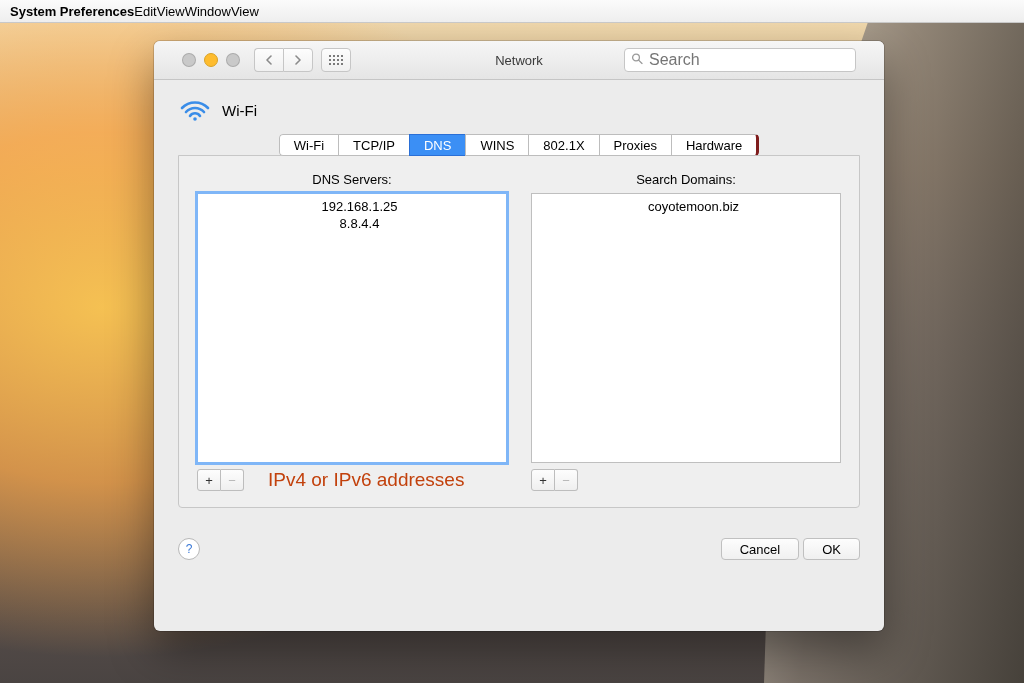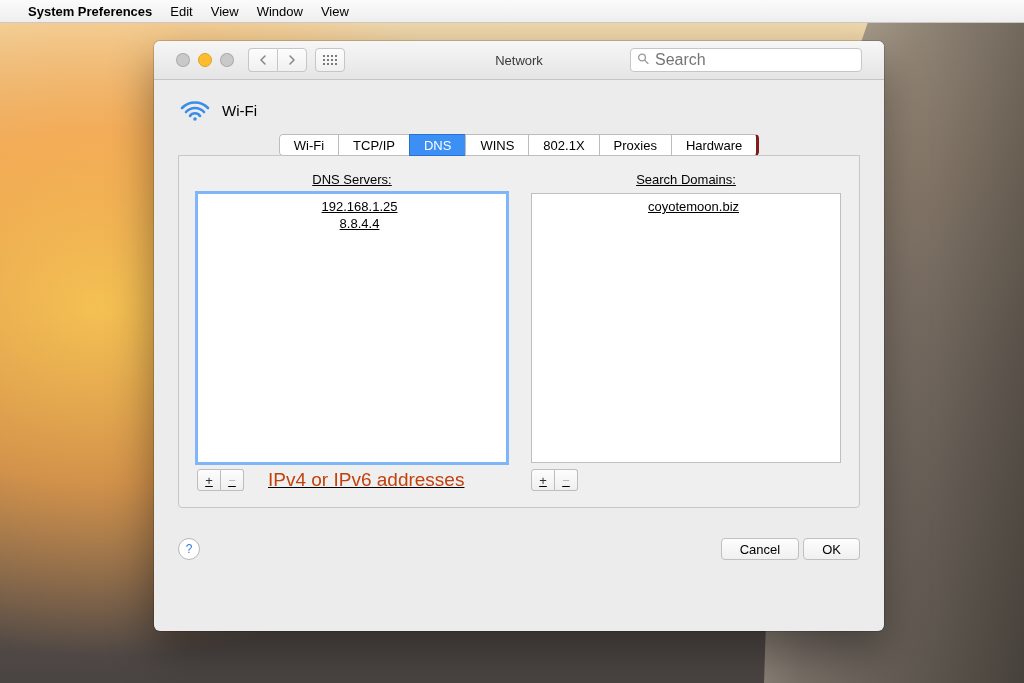--- a/index.html
+++ b/index.html
@@ -36,21 +36,20 @@
   
   .menubar {
     position: absolute;
     top: 0; left: 0; right: 0;
     height: 22px;
     background: linear-gradient(to bottom, #fbfbfb, #eeeeee);
     border-bottom: 1px solid #c8c8c8;
     display: flex;
     align-items: center;
     padding: 0 10px;
-    gap: 18px;
     font-size: 13px;
     color: #000;
     z-index: 10;
   }
   .menubar .apple {
     font-size: 15px;
     line-height: 15px;
   }
   .menubar .app-name {
     font-weight: 700;
@@ -71,21 +70,21 @@
     z-index: 5;
   }
 
   
   .titlebar {
     height: 38px;
     background: linear-gradient(to bottom, #f6f6f6, #e5e5e5);
     border-bottom: 1px solid #c5c5c5;
     display: flex;
     align-items: center;
-    padding: 0 22px;
+    padding: 0 28px;
     position: relative;
   }
   .traffic-lights {
     display: flex;
     gap: 8px;
   }
   .traffic-lights .light {
     width: 12px; height: 12px; border-radius: 50%;
     border: 0.5px solid rgba(0,0,0,0.15);
     background: #c9c9c9;
@@ -205,21 +204,20 @@
     margin-top: -1px;
     background: #efefef;
     border: 1px solid #c7c7c7;
     border-radius: 0 0 4px 4px;
     padding: 16px 18px 16px 18px;
   }
 
   .columns {
     display: flex;
     gap: 24px;
-    text-decoration: underline;
   }
   .col {
     flex: 1;
     display: flex;
     flex-direction: column;
   }
   .col-label {
     font-size: 13px;
     margin-bottom: 6px;
   }

